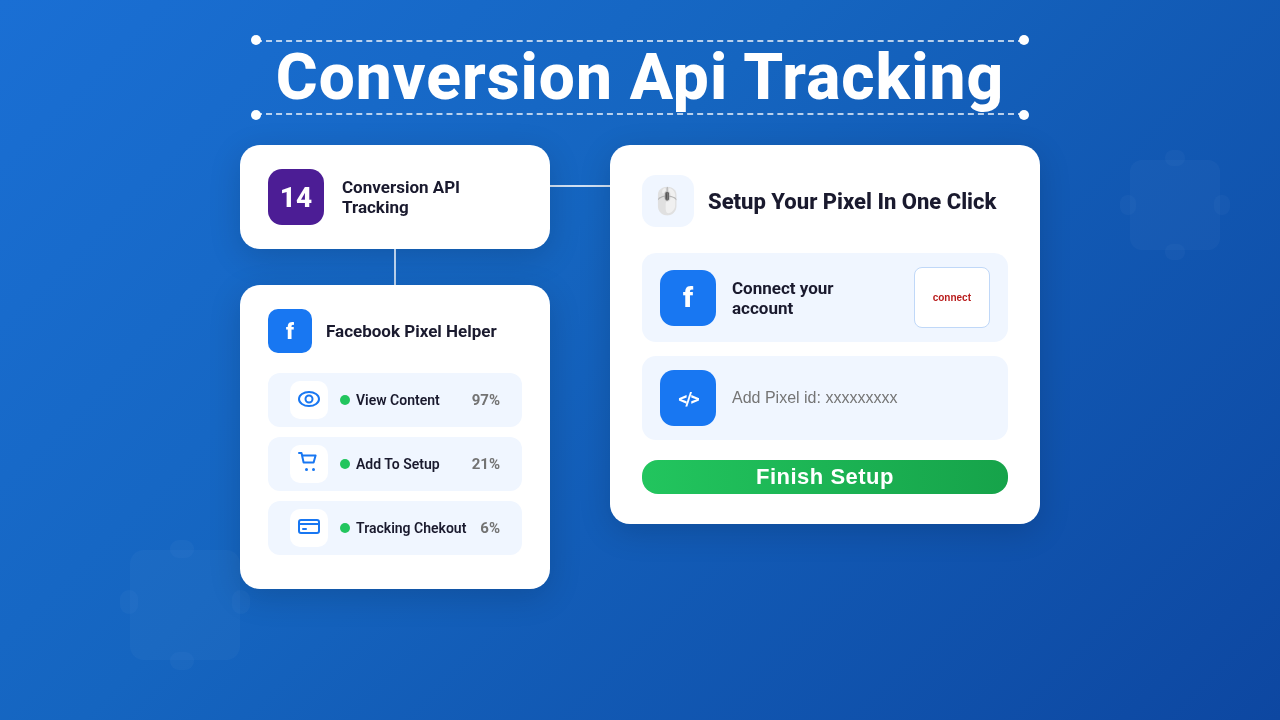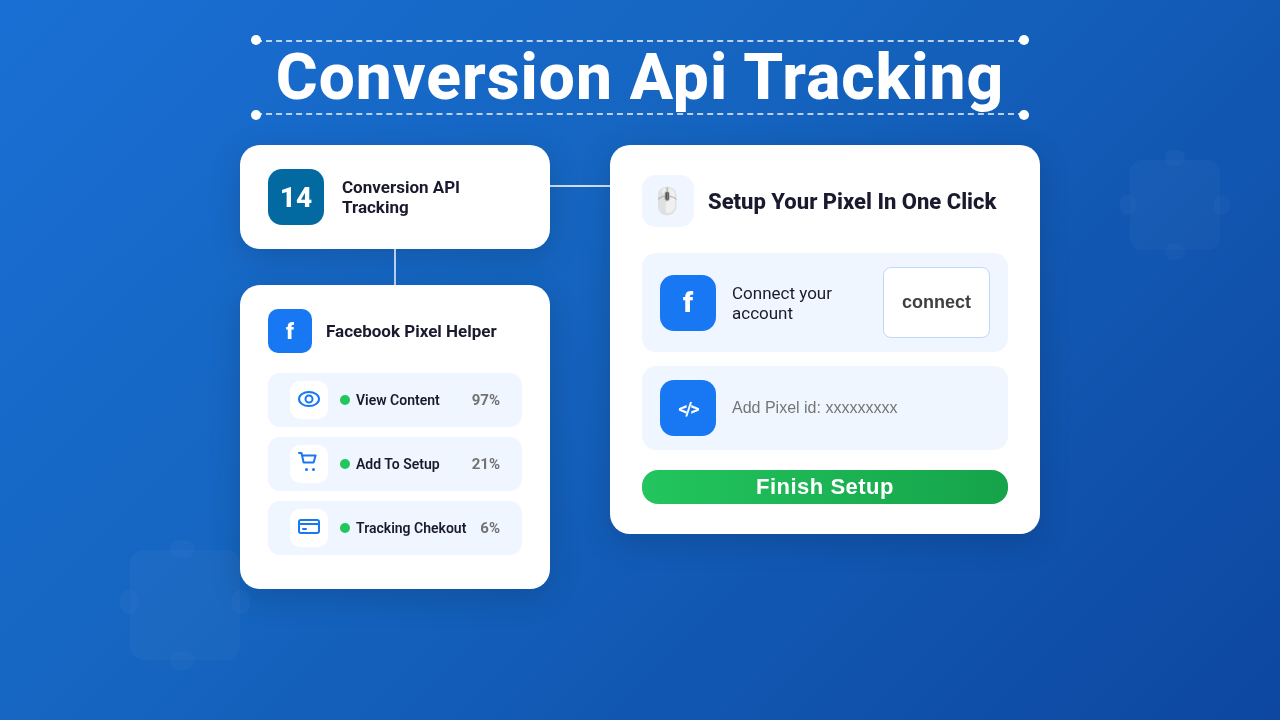--- a/index.html
+++ b/index.html
@@ -137,21 +137,21 @@
     }
 
     .card-conversion {
       width: 310px;
       display: flex;
       align-items: center;
       gap: 18px;
     }
 
     .badge-14 {
-      background: #0369a1;
+      background: #4c1d95;
       color: white;
       font-size: 28px;
       font-weight: 800;
       width: 56px;
       height: 56px;
       border-radius: 14px;
       display: flex;
       align-items: center;
       justify-content: center;
       flex-shrink: 0;
@@ -310,30 +310,30 @@
       display: flex;
       align-items: center;
       justify-content: center;
       font-size: 28px;
       font-weight: 900;
       flex-shrink: 0;
     }
 
     .connect-label {
       font-size: 17px;
-      font-weight: 400;
+      font-weight: 700;
       color: #1a1a2e;
       flex: 1;
     }
 
     .connect-btn {
       background: white;
       border: 1.5px solid #c0d8f8;
-      color: #404040;
-      font-size: 18px;
+      color: #b91c1c;
+      font-size: 10px;
       font-weight: 600;
       padding: 24px 18px;
       border-radius: 8px;
       cursor: pointer;
     }
 
     
     .pixel-row {
       background: #f0f6ff;
       border-radius: 14px;

